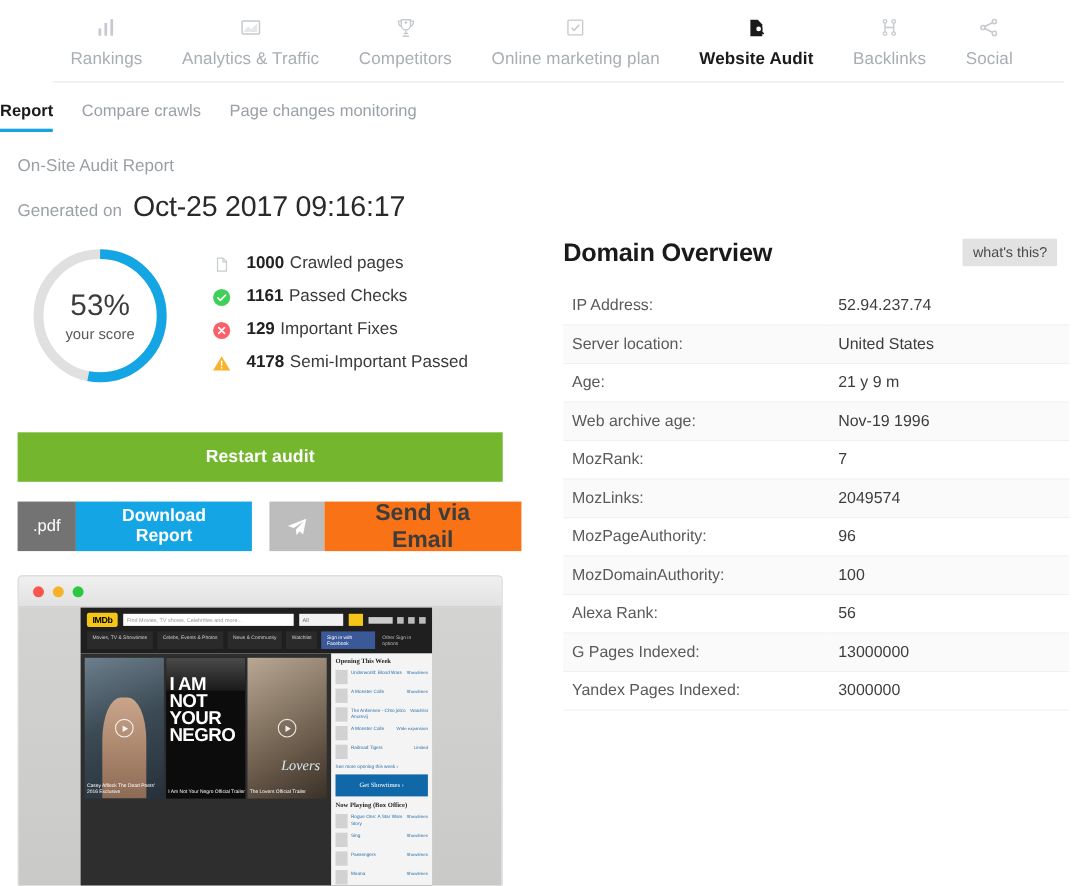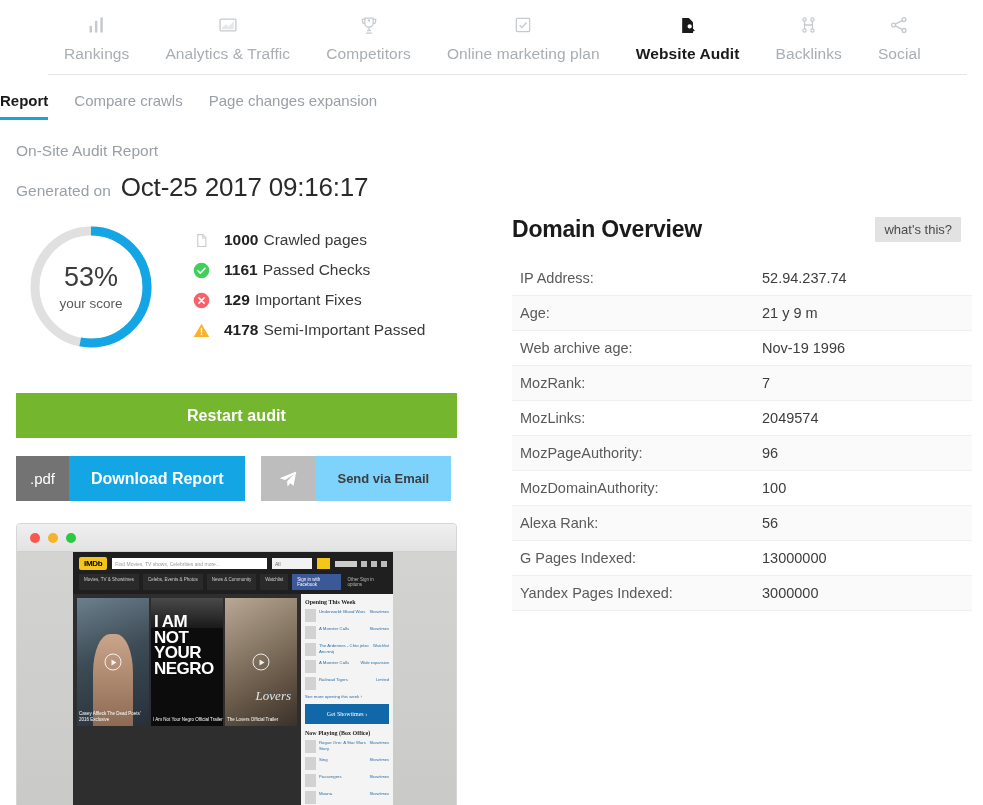--- a/index.html
+++ b/index.html
@@ -223,23 +223,23 @@
   }
   .btn-email .plane-tag {
     background: #bdbdbd;
     color: #ffffff;
     display: flex;
     align-items: center;
     justify-content: center;
     width: 54px;
   }
   .btn-email .email-label {
-    background: #7dd3fc;
+    background: #f97316;
     color: #3d3d3d;
-    font-size: 13px;
+    font-size: 21px;
     font-weight: 600;
     display: flex;
     align-items: center;
     padding: 12px 22px;
   }
 
   
   .shot {
     margin-top: 22px;
     width: 441px;
@@ -469,21 +469,21 @@
         </span>
         <span class="nav-label">Social</span>
       </div>
     </div>
   <div class="nav-divider"></div>
 </div>
 
 <div class="subtabs" id="subtabs">
     <div class="subtab active">Report</div>
     <div class="subtab">Compare crawls</div>
-    <div class="subtab">Page changes expansion</div>
+    <div class="subtab">Page changes monitoring</div>
   </div>
 
 <div class="page-head">
   <div class="report-title">On-Site Audit Report</div>
   <div class="generated-row">
     <span class="generated-label">Generated on</span>
     <span class="generated-date">Oct-25 2017 09:16:17</span>
   </div>
 </div>
 
@@ -683,20 +683,24 @@
       <div class="dom-title">Domain Overview</div>
       <button class="whats-this">what's this?</button>
     </div>
     <table class="dom-table">
       <tbody id="dom-rows">
           <tr>
             <td class="k">IP Address:</td>
             <td class="v">52.94.237.74</td>
           </tr>
           <tr>
+            <td class="k">Server location:</td>
+            <td class="v">United States</td>
+          </tr>
+          <tr>
             <td class="k">Age:</td>
             <td class="v">21 y 9 m</td>
           </tr>
           <tr>
             <td class="k">Web archive age:</td>
             <td class="v">Nov-19 1996</td>
           </tr>
           <tr>
             <td class="k">MozRank:</td>
             <td class="v">7</td>

